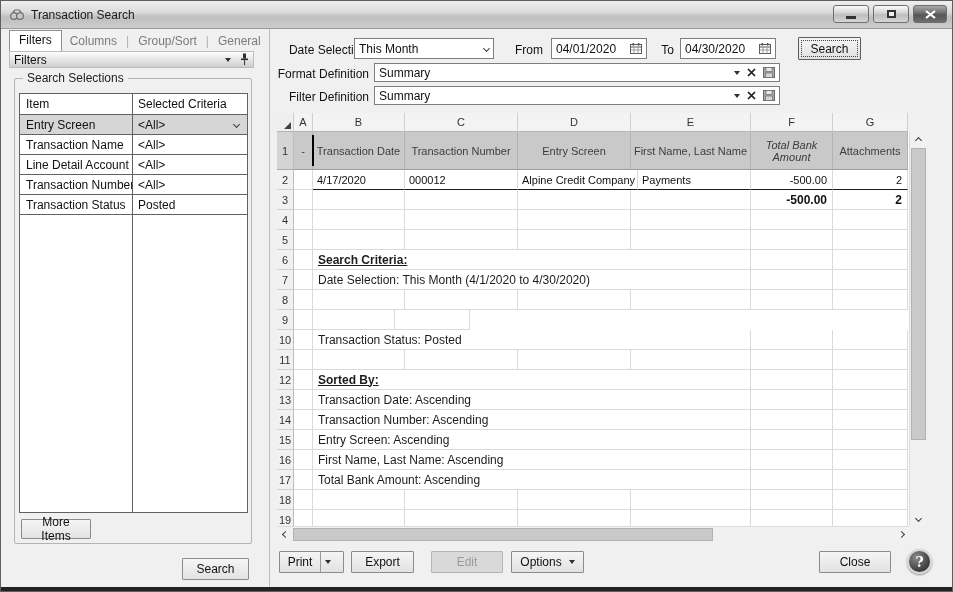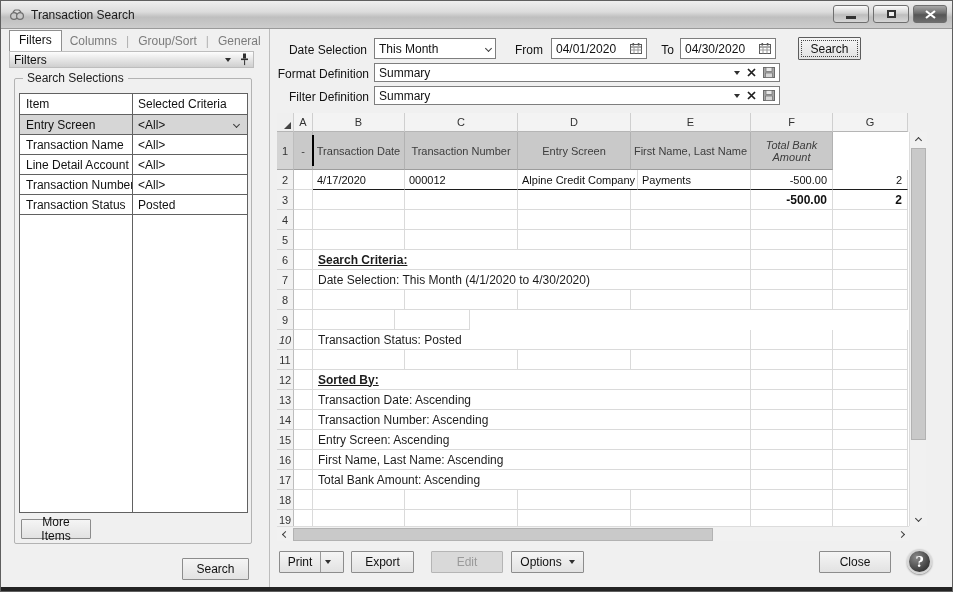--- a/index.html
+++ b/index.html
@@ -196,21 +196,21 @@
       <div class="col-divider"></div>
     </div>
     <button class="btn" style="left:6px;top:440px;width:70px;height:20px;">More Items</button>
   </div>
 
   <button class="btn" style="left:181px;top:557px;width:67px;">Search</button>
 
   <div class="divider-v"></div>
 
   <span class="fld-label" style="left:280px;top:42px;width:86px;">Date Selection</span>
-  <div class="combo" style="left:373px;top:37px;width:122px;height:21px;align-items:center;">
+  <div class="combo" style="left:353px;top:37px;width:140px;height:21px;align-items:center;">
     <span class="val">This Month</span>
     <span class="icons">
         <span class="chev down"></span>
       </span>
   </div>
 
   <span class="fld-label" style="left:510px;top:42px;width:32px;">From</span>
   <div class="datebox" style="left:550px;top:37px;width:96px;height:21px;">
     <span class="val">04/01/2020</span>
     <span class="cal-icon">
@@ -299,20 +299,21 @@
       </div>
     <div class="grid-rows" id="grid-rows">
         <div class="grow hrow">
           <div class="rnum hnum" style="width: 17px;">1</div>
           <div class="gcell hcell center" style="width: 19px;">-</div>
           <div class="gcell hcell" style="width: 92px;"><i class="cursor-bar"></i>Transaction Date</div>
           <div class="gcell hcell" style="width: 113px;">Transaction Number</div>
           <div class="gcell hcell" style="width: 113px;">Entry Screen</div>
           <div class="gcell hcell" style="width: 120px;">First Name, Last Name</div>
           <div class="gcell hcell wrap" style="width: 82px; font-style: italic;">Total Bank Amount</div>
+          <div class="gcell hcell" style="width: 75px;">Attachments</div>
         </div>
         <div class="grow">
           <div class="rnum" style="width: 17px;">2</div>
           <div class="gcell" style="width: 19px;"></div>
           <div class="gcell txt sumline" style="width: 92px;">4/17/2020</div>
           <div class="gcell txt sumline" style="width: 113px;">000012</div>
           <div class="gcell txt sumline" style="width: 120px;">Alpine Credit Company</div>
           <div class="gcell txt sumline" style="width: 113px;">Payments</div>
           <div class="gcell num sumline" style="width: 82px;">-500.00</div>
           <div class="gcell num sumline" style="width: 75px;">2</div>
@@ -375,21 +376,21 @@
           <div class="gcell" style="width: 82px;"></div>
           <div class="gcell" style="width: 75px;"></div>
         </div>
         <div class="grow">
           <div class="rnum" style="width: 17px;">9</div>
           <div class="gcell" style="width: 19px;"></div>
           <div class="gcell" style="width: 82px;"></div>
           <div class="gcell" style="width: 75px;"></div>
         </div>
         <div class="grow">
-          <div class="rnum" style="width: 17px; font-style: italic;">10</div>
+          <div class="rnum" style="width: 17px;">10</div>
           <div class="gcell" style="width: 19px;"></div>
           <div class="gcell merged" style="width: 438px;">
             <span class="flow">Transaction Status: Posted</span>
           </div>
           <div class="gcell" style="width: 82px;"></div>
           <div class="gcell" style="width: 75px;"></div>
         </div>
         <div class="grow">
           <div class="rnum" style="width: 17px;">11</div>
           <div class="gcell" style="width: 19px;"></div>

